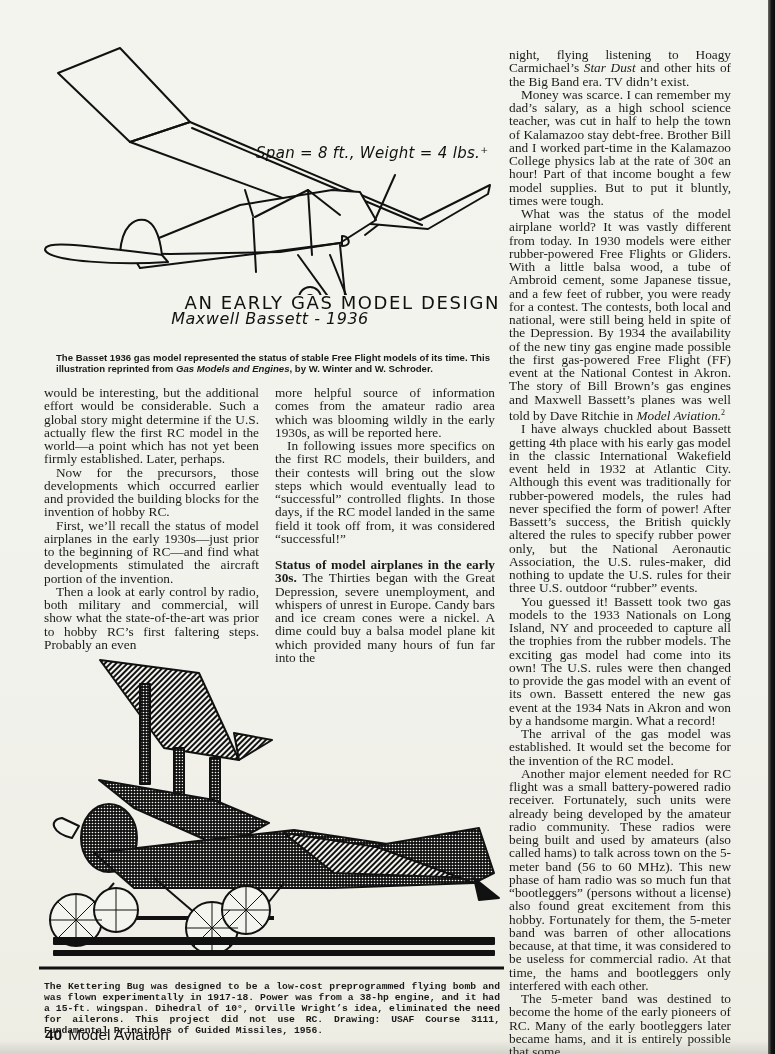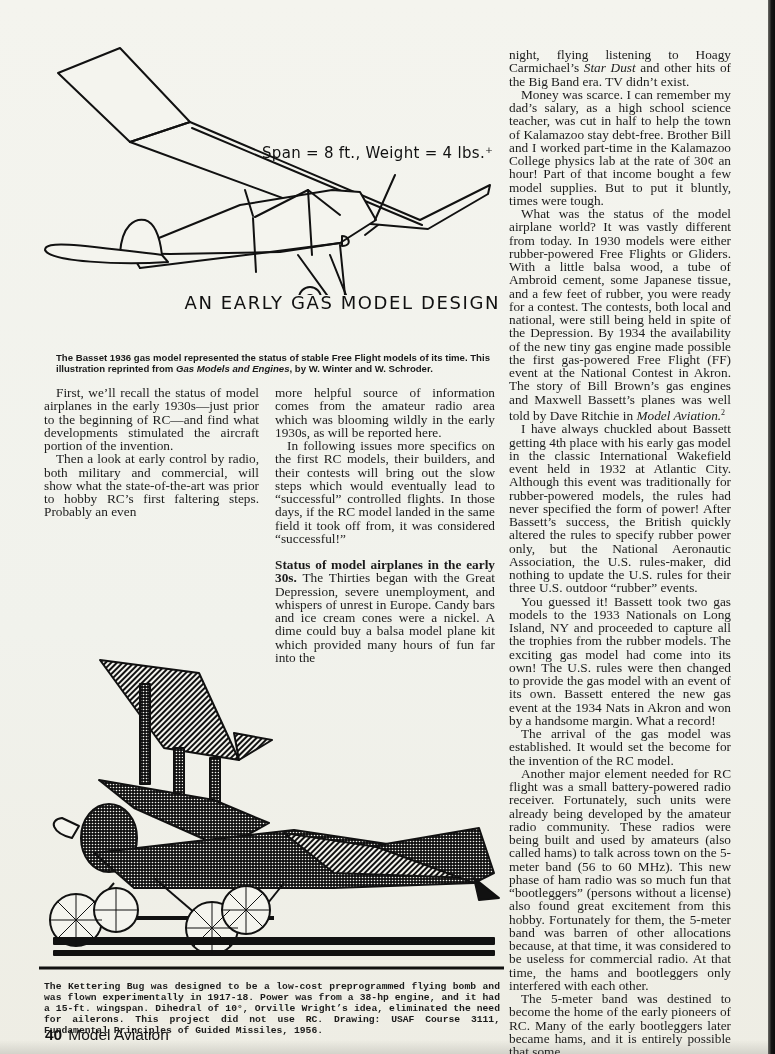--- a/index.html
+++ b/index.html
@@ -19,22 +19,22 @@
     }
     .bottom-fade {
       position: absolute; left: 0; top: 1040px; width: 768px; height: 14px;
       background: linear-gradient(180deg, rgba(0,0,0,0) 0%, rgba(60,60,55,0.15) 100%);
     }
 
     
     .fig13 { position: absolute; left: 40px; top: 40px; width: 460px; height: 255px; }
     .fig13 svg { width: 100%; height: 100%; }
     .fig13-annot {
-      position: absolute; left: 222px; top: 104px;
-      font-family: "DejaVu Sans", sans-serif; font-size: 15px;
+      position: absolute; left: 216px; top: 104px;
+      font-family: "DejaVu Sans", sans-serif; font-style: italic; font-size: 15px;
       letter-spacing: 0.3px; color: #111;
     }
     .fig13-title {
       position: absolute; left: 40px; top: 292px; width: 460px; text-align: right;
       font-family: "DejaVu Sans", sans-serif; font-size: 18px; letter-spacing: 1.6px;
       color: #111;
     }
     .fig13-sub {
       position: absolute; left: 40px; top: 309px; width: 460px; text-align: center;
       font-family: "DejaVu Sans", sans-serif; font-style: italic; font-size: 16px;
@@ -120,23 +120,26 @@
         <circle cx="333" cy="273" r="10" fill="#f4f4ee"></circle>
         <circle cx="333" cy="273" r="3"></circle>
 
         <path d="M302,196 L302,206 C308,206 310,203 308,199 C307,197 305,196 302,196 Z"></path>
       </g>
     </svg>
     <div class="fig13-annot">Span = 8 ft., Weight = 4 lbs.⁺</div>
   </div>
 
   <div class="fig13-title">AN EARLY GAS MODEL DESIGN</div>
+  <div class="fig13-sub">Maxwell Bassett - 1936</div>
   <div class="fig13-caption"><span>The Basset 1936 gas model represented the status of stable Free Flight models of its time. This illustration reprinted from </span><i>Gas Models and Engines</i><span>, by W. Winter and W. Schroder.</span></div>
 
   <div class="col col1">
+    <p class="noindent">would be interesting, but the additional effort would be considerable. Such a global story might determine if the U.S. actually flew the first RC model in the world—a point which has not yet been firmly established. Later, perhaps.</p>
+    <p>Now for the precursors, those developments which occurred earlier and provided the building blocks for the invention of hobby RC.</p>
     <p>First, we’ll recall the status of model airplanes in the early 1930s—just prior to the beginning of RC—and find what developments stimulated the aircraft portion of the invention.</p>
     <p>Then a look at early control by radio, both military and commercial, will show what the state-of-the-art was prior to hobby RC’s first faltering steps. Probably an even</p>
   </div>
 
   <div class="col col2">
     <p class="noindent">more helpful source of information comes from the amateur radio area which was blooming wildly in the early 1930s, as will be reported here.</p>
     <p>In following issues more specifics on the first RC models, their builders, and their contests will bring out the slow steps which would eventually lead to “successful” controlled flights. In those days, if the RC model landed in the same field it took off from, it was considered “successful!”</p>
     <p class="head-para"><span class="runhead">Status of model airplanes in the early 30s.</span> <span>The Thirties began with the Great Depression, severe unemployment, and whispers of unrest in Europe. Candy bars and ice cream cones were a nickel. A dime could buy a balsa model plane kit which provided many hours of fun far into the</span></p>
   </div>
 

